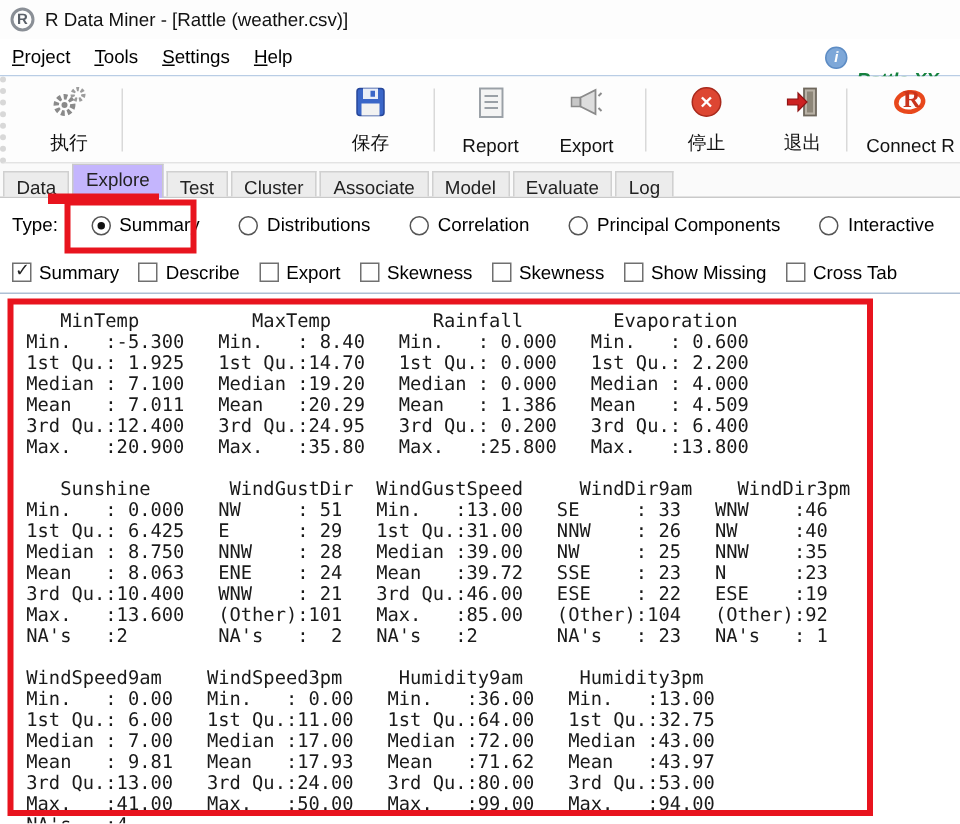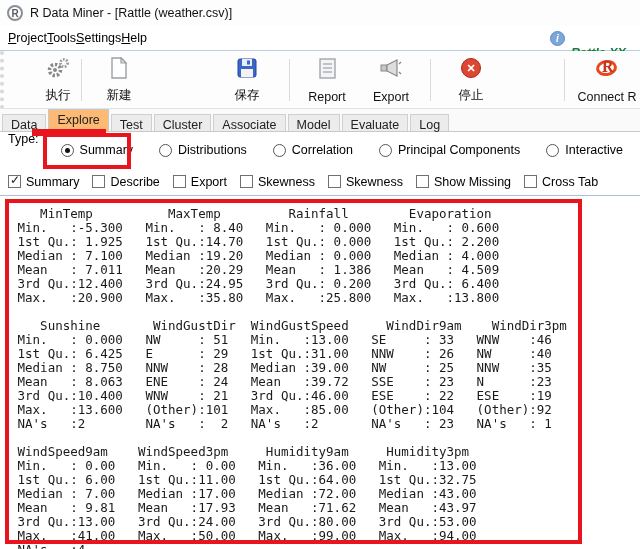--- a/index.html
+++ b/index.html
@@ -8,21 +8,21 @@
   .window { position:relative; width:640px; height:549px; background:#fff; }
 
   
   .titlebar { height:26px; display:flex; align-items:center; padding-left:7px; background:#fdfdfd; }
   .app-icon { width:16px; height:16px; border:2px solid #8a8f96; border-radius:50%;
               display:flex; align-items:center; justify-content:center;
               font-size:10px; font-weight:bold; color:#5a6068; margin-right:7px; }
   .title-text { font-size:12.5px; color:#111; }
 
   
-  .menubar { height:25px; display:flex; align-items:center; padding-left:8px; 
+  .menubar { height:25px; display:flex; align-items:center; padding-left:8px; gap:16px;
              border-bottom:1px solid #b9cde5; position:relative; }
   .menu-item { font-size:12.5px; cursor:default; }
   .menu-right { position:absolute; right:0; top:0; height:25px; display:flex; align-items:center;
                 gap:6px; overflow:hidden; width:90px; }
   .info-icon { width:15px; height:15px; min-width:15px; border-radius:50%; background:#7da7d8;
                color:#fff; font-size:10px; font-weight:bold; font-style:italic;
                display:flex; align-items:center; justify-content:center; border:1px solid #5d8cc4; }
   .rattle-link { color:#15803d; font-size:12.5px; font-style:italic; font-weight:bold; white-space:nowrap;margin-top:28px; }
 
   
@@ -40,24 +40,24 @@
   .rlogo .ring { position:absolute; left:1px; top:4px; width:21px; height:16px; border:3px solid #e8481c;
                  border-radius:50%; transform:rotate(-8deg); }
   .rlogo .rchar { position:absolute; left:7px; top:2px; font-size:16px; font-weight:bold; color:#c8341c;
                   font-family:"Liberation Serif", serif; }
 
   
   .tabbar { height:23px; background:#fafafa; border-bottom:1px solid #c9c9c9; display:flex;
             align-items:flex-end; padding-left:2px; }
   .tab { height:17px; background:#ececec; border:1px solid #d0d0d0; border-bottom:none;
          font-size:12.5px; padding:3px 8px 0 8px; margin-right:2px; color:#222; cursor:default; }
-  .tab.active { background:#fdba74; height:23px; margin-bottom:-1px; border-color:#c9c9c9; }
-
-  
-  .typerow { height:36px; display:flex; padding-left:8px; background:#fff; }
+  .tab.active { background:#c4b5fd; height:23px; margin-bottom:-1px; border-color:#c9c9c9; }
+
+  
+  .typerow { height:36px; display:flex; align-items:center; padding-left:8px; background:#fff; }
   .typerow .rowlabel { font-size:12.5px; margin-right:22px; }
   .radio-opt { display:flex; align-items:center; margin-right:26px; }
   .radio { width:13px; height:13px; border:1px solid #555; border-radius:50%; background:#fff;
            margin-right:6px; position:relative; }
   .radio.selected::after { content:""; position:absolute; left:3px; top:3px; width:5px; height:5px;
            border-radius:50%; background:#111; }
   .radio-opt .olabel { font-size:12.5px; white-space:nowrap; }
 
   
   .checkrow { height:28px; display:flex; align-items:center; padding-left:8px; background:#fff;
@@ -97,41 +97,32 @@
     <span class="menu-item"><u>S</u>ettings</span>
     <span class="menu-item"><u>H</u>elp</span>
     <span class="menu-right">
       <span class="info-icon">i</span>
       <span class="rattle-link">Rattle XX</span>
     </span>
   </div>
 
   <div class="toolbar">
 
-    <div class="tbtn" style="left:26px">
+    <div class="tbtn" style="left:14px">
       <span class="ticon">
         <svg width="24" height="22" viewBox="0 0 24 22">
           <circle cx="9" cy="13" r="5.5" fill="none" stroke="#8a8a8a" stroke-width="3.6" stroke-dasharray="2.4 1.8"></circle>
           <circle cx="9" cy="13" r="2" fill="#8a8a8a"></circle>
           <circle cx="18" cy="6" r="3.6" fill="none" stroke="#9c9c9c" stroke-width="2.8" stroke-dasharray="1.7 1.4"></circle>
         </svg>
       </span>
       <span class="tlabel">执行</span>
     </div>
     <div class="tsep" style="left:77px"></div>
 
-    <div class="tbtn" style="left:87px">
-      <span class="ticon">
-        <svg width="18" height="22" viewBox="0 0 18 22">
-          <path d="M2 1 h9 l5 5 v15 h-14 z" fill="#ffffff" stroke="#9aa0a6" stroke-width="1.4"></path>
-          <path d="M11 1 l5 5 h-5 z" fill="#dfe3e8" stroke="#9aa0a6" stroke-width="1.2"></path>
-        </svg>
-      </span>
-      <span class="tlabel">新建</span>
-    </div>
 
 
     <div class="tbtn" style="left:215px">
       <span class="ticon">
         <svg width="20" height="20" viewBox="0 0 20 20">
           <rect x="1" y="1" width="18" height="18" rx="2" fill="#3a66c8" stroke="#27479a"></rect>
           <rect x="5" y="1" width="10" height="7" fill="#e8edf7"></rect>
           <rect x="10" y="2.5" width="3" height="4" fill="#3a66c8"></rect>
           <rect x="4" y="11" width="12" height="8" fill="#f2f2f2"></rect>
         </svg>
@@ -165,20 +156,30 @@
     </div>
     <div class="tsep" style="left:426px"></div>
 
     <div class="tbtn" style="left:439px">
       <span class="ticon">
           <span class="stop-circle">✕</span>
         </span>
       <span class="tlabel">停止</span>
     </div>
 
+    <div class="tbtn" style="left:503px">
+      <span class="ticon">
+        <svg width="22" height="20" viewBox="0 0 22 20">
+          <rect x="12" y="1" width="8" height="18" fill="#b9b2a6" stroke="#6e675c" stroke-width="1.2"></rect>
+          <rect x="14" y="3" width="4" height="14" fill="#8d8678"></rect>
+          <path d="M1 8 h7 v-4 l6 6 -6 6 v-4 h-7 z" fill="#cc2222" stroke="#8e1414" stroke-width="0.8"></path>
+        </svg>
+      </span>
+      <span class="tlabel">退出</span>
+    </div>
     <div class="tsep" style="left:560px"></div>
 
     <div class="tbtn" style="left:570px;width:66px">
       <span class="ticon">
         <span class="rlogo">
             <span class="ring"></span>
             <span class="rchar">R</span>
           </span>
       </span>
       <span class="tlabel">Connect R</span>

